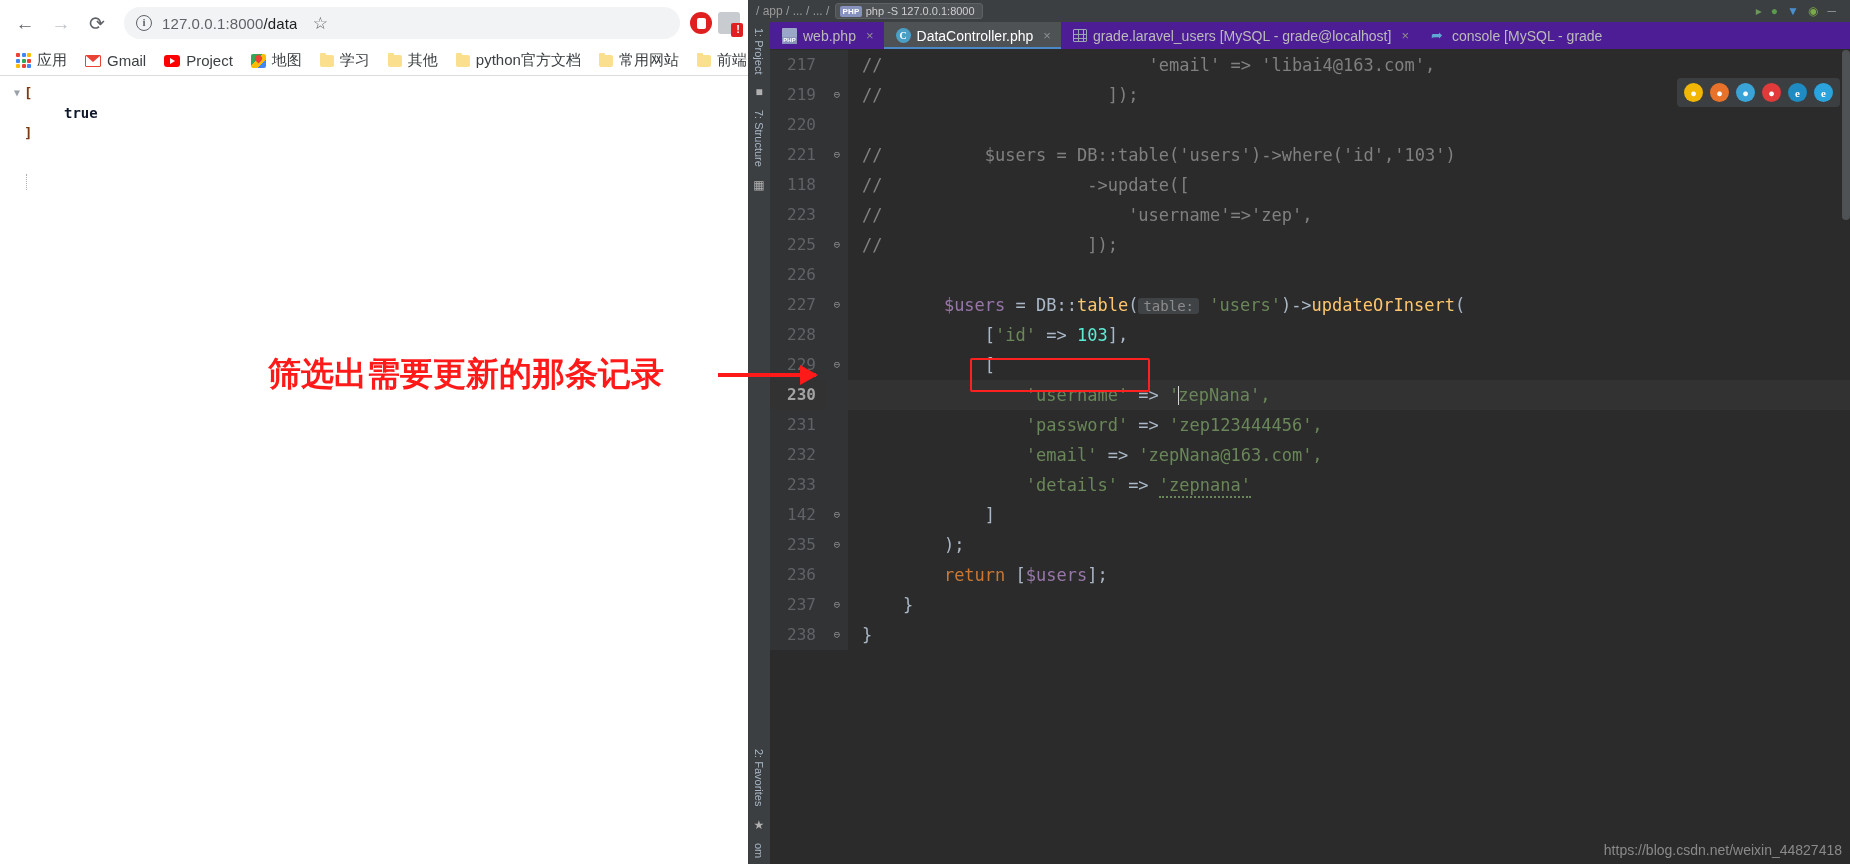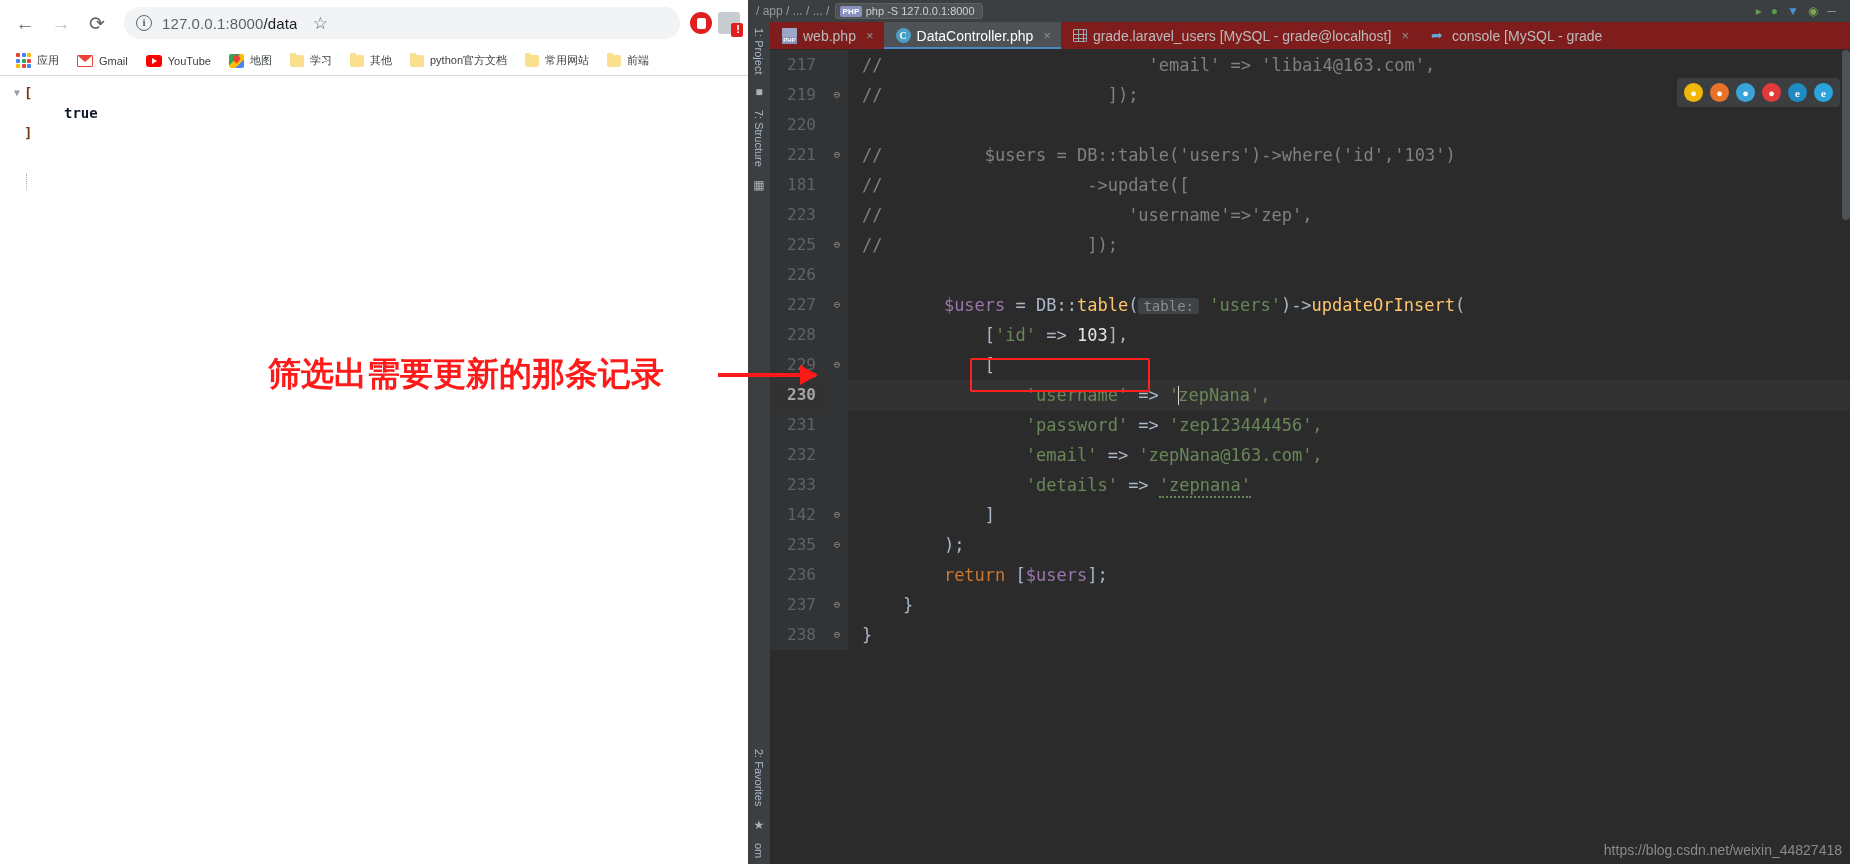--- a/index.html
+++ b/index.html
@@ -73,21 +73,21 @@
     line-height: 13px;
   }
 
   .bookmarks {
     height: 30px; display: flex; align-items: center;
     padding: 0 8px; gap: 2px; border-bottom: 1px solid #dadce0;
     overflow: hidden;
   }
   .bm {
     display: flex; align-items: center; gap: 6px; padding: 3px 8px;
-    border-radius: 4px; font-size: 11px; color: #3c4043;
+    border-radius: 4px; font-size: 15px; color: #3c4043;
     white-space: nowrap; cursor: pointer; flex: none;
   }
   .apps-grid {
     width: 15px; height: 15px; flex: none;
     display: grid; grid-template-columns: repeat(3, 1fr);
     grid-template-rows: repeat(3, 1fr); gap: 1.5px;
   }
   .apps-grid i { display: block; border-radius: 1px; background: #4285f4; }
   .apps-grid i:nth-child(1){background:#ea4335}
   .apps-grid i:nth-child(2){background:#4285f4}
@@ -173,21 +173,21 @@
     font-size: 11px; color: #cfcfcf; white-space: nowrap;
   }
   .php-badge {
     background: #8892bf; color: #fff; font-size: 8px; font-weight: bold;
     padding: 1px 2px; border-radius: 2px; letter-spacing: .3px;
   }
   .bc-right { margin-left: auto; display: flex; align-items: center; gap: 9px; padding-right: 6px; }
   .bc-right .gl { font-size: 12px; }
 
   .tabstrip {
-    height: 28px; background: #7f1d1d; display: flex; align-items: stretch;
+    height: 28px; background: #4c1d95; display: flex; align-items: stretch;
     overflow: hidden; border-bottom: 1px solid #2b2b2b;
   }
   .lgutter {
     position: absolute; left: 0; top: 22px; bottom: 0; width: 22px;
     background: #3c3f41; z-index: 5;
     display: flex; flex-direction: column; align-items: center;
   }
   .vlabel {
     writing-mode: vertical-rl; font-size: 11px; color: #a9b7c6;
     white-space: nowrap; padding: 6px 0; cursor: pointer;
@@ -262,21 +262,21 @@
     position: absolute; left: 22px; top: 50px; bottom: 0; width: 500px;
     pointer-events: none;
   }
   .igl { position: absolute; top: 0; bottom: 0; width: 1px; background: #3a3d3f; }
 
   
   .c-comment { color: #808080; }
   .c-var     { color: #9876aa; }
   .c-kw      { color: #cc7832; }
   .c-str     { color: #6a8759; }
-  .c-num     { color: #e5e5e5; }
+  .c-num     { color: #5eead4; }
   .c-fn      { color: #ffc66d; }
   .c-plain   { color: #a9b7c6; }
   .c-op      { color: #a9b7c6; }
   .hint {
     background: #3f4345; color: #8c8c8c; border-radius: 3px;
     padding: 0 5px; font-size: 14px;
   }
   .typo { border-bottom: 2px dotted #6a8759; padding-bottom: 1px; }
   .caret {
     display: inline-block; width: 1px; height: 19px; background: #d6d6d6;
@@ -369,21 +369,21 @@
             <i></i>
         </span>
         <span>应用</span>
       </div>
       <div class="bm">
         <span class="gmail-ico"></span>
         <span>Gmail</span>
       </div>
       <div class="bm">
         <span class="yt-ico"></span>
-        <span>YouTube</span>
+        <span>Project</span>
       </div>
       <div class="bm">
         <span class="map-ico"></span>
         <span>地图</span>
       </div>
       <div class="bm">
         <span class="folder-ico"></span>
         <span>学习</span>
       </div>
       <div class="bm">
@@ -475,21 +475,21 @@
       <div class="igl" style="left:107px"></div>
       <div class="igl" style="left:204px"></div>
       <div class="igl" style="left:252px"></div>
     </div>
 
     <div class="editor" id="editor">
         <div class="eline"><span class="lnum">217</span><span class="fold"></span><span class="code"><span class="c-comment">//</span><span class="c-plain">              </span><span class="c-comment">            'email' =&gt; 'libai4@163.com',</span></span></div>
         <div class="eline"><span class="lnum">219</span><span class="fold">⊖</span><span class="code"><span class="c-comment">//</span><span class="c-plain">              </span><span class="c-comment">        ]);</span></span></div>
         <div class="eline"><span class="lnum">220</span><span class="fold"></span><span class="code"></span></div>
         <div class="eline"><span class="lnum">221</span><span class="fold">⊖</span><span class="code"><span class="c-comment">//</span><span class="c-plain">      </span><span class="c-comment">    $users = DB::table('users')-&gt;where('id','103')</span></span></div>
-        <div class="eline"><span class="lnum">181</span><span class="fold"></span><span class="code"><span class="c-comment">//</span><span class="c-plain">      </span><span class="c-comment">              -&gt;update([</span></span></div>
+        <div class="eline"><span class="lnum">118</span><span class="fold"></span><span class="code"><span class="c-comment">//</span><span class="c-plain">      </span><span class="c-comment">              -&gt;update([</span></span></div>
         <div class="eline"><span class="lnum">223</span><span class="fold"></span><span class="code"><span class="c-comment">//</span><span class="c-plain">      </span><span class="c-comment">                  'username'=&gt;'zep',</span></span></div>
         <div class="eline"><span class="lnum">225</span><span class="fold">⊖</span><span class="code"><span class="c-comment">//</span><span class="c-plain">      </span><span class="c-comment">              ]);</span></span></div>
         <div class="eline"><span class="lnum">226</span><span class="fold"></span><span class="code"></span></div>
         <div class="eline"><span class="lnum">227</span><span class="fold">⊖</span><span class="code"><span class="c-plain">        </span><span class="c-var">$users</span><span class="c-op"> = </span><span class="c-plain">DB::</span><span class="c-fn">table</span><span class="c-op">(</span><span class="hint">table:</span><span class="c-str"> 'users'</span><span class="c-op">)-&gt;</span><span class="c-fn">updateOrInsert</span><span class="c-op">(</span></span></div>
         <div class="eline"><span class="lnum">228</span><span class="fold"></span><span class="code"><span class="c-plain">            </span><span class="c-op">[</span><span class="c-str">'id'</span><span class="c-op"> =&gt; </span><span class="c-num">103</span><span class="c-op">],</span></span></div>
         <div class="eline"><span class="lnum">229</span><span class="fold">⊖</span><span class="code"><span class="c-plain">            </span><span class="c-op">[</span></span></div>
         <div class="eline cur"><span class="lnum">230</span><span class="fold"></span><span class="code"><span class="c-plain">                </span><span class="c-str">'username'</span><span class="c-op"> =&gt; </span><span class="c-str">'</span><span class="caret"></span><span class="c-str">zepNana',</span></span></div>
         <div class="eline"><span class="lnum">231</span><span class="fold"></span><span class="code"><span class="c-plain">                </span><span class="c-str">'password'</span><span class="c-op"> =&gt; </span><span class="c-str">'zep123444456',</span></span></div>
         <div class="eline"><span class="lnum">232</span><span class="fold"></span><span class="code"><span class="c-plain">                </span><span class="c-str">'email'</span><span class="c-op"> =&gt; </span><span class="c-str">'zepNana@163.com',</span></span></div>
         <div class="eline"><span class="lnum">233</span><span class="fold"></span><span class="code"><span class="c-plain">                </span><span class="c-str">'details'</span><span class="c-op"> =&gt; </span><span class="c-str typo">'zepnana'</span></span></div>

